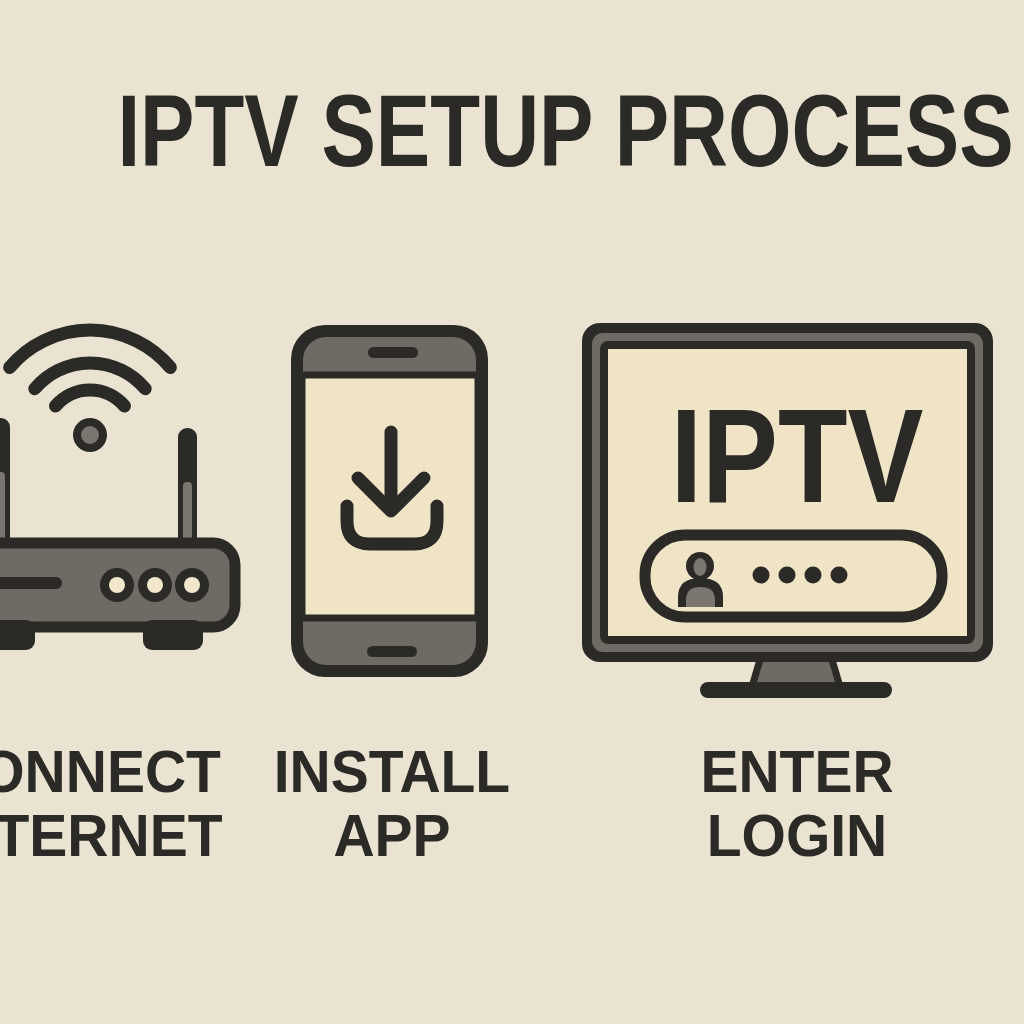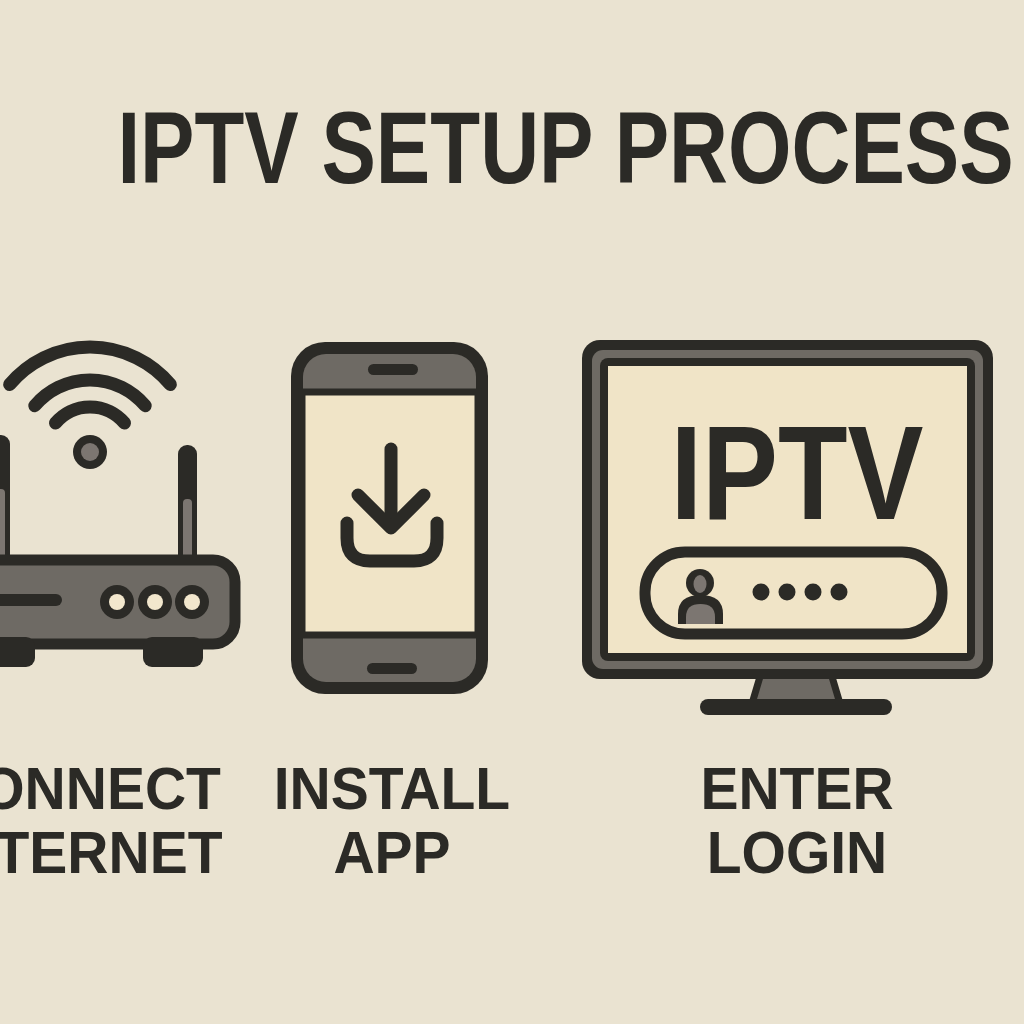--- a/index.html
+++ b/index.html
@@ -11,21 +11,21 @@
     --screen-cream:#f0e4c7;
     --led-cream:#f2e7cd;
   }
   html,body{margin:0;padding:0;}
   body{
     width:1024px;height:1024px;overflow:hidden;
     background:var(--background);
     font-family:"Liberation Sans", sans-serif;
     position:relative;
   }
-  .stage{position:absolute;inset:0;width:1024px;height:864px;overflow:hidden;margin-top:17px;}
+  .stage{position:absolute;inset:0;width:1024px;height:864px;overflow:hidden;}
   .title{
     position:absolute;top:80px;left:15px;width:1024px;
     text-align:center;
     font-weight:800;font-size:102px;line-height:1;
     letter-spacing:0px;color:var(--ink);
     transform:scaleX(0.80);
     white-space:nowrap;
   }
   .step-icon{position:absolute;}
   .icon-router{left:-60px;top:320px;width:360px;height:335px;}

